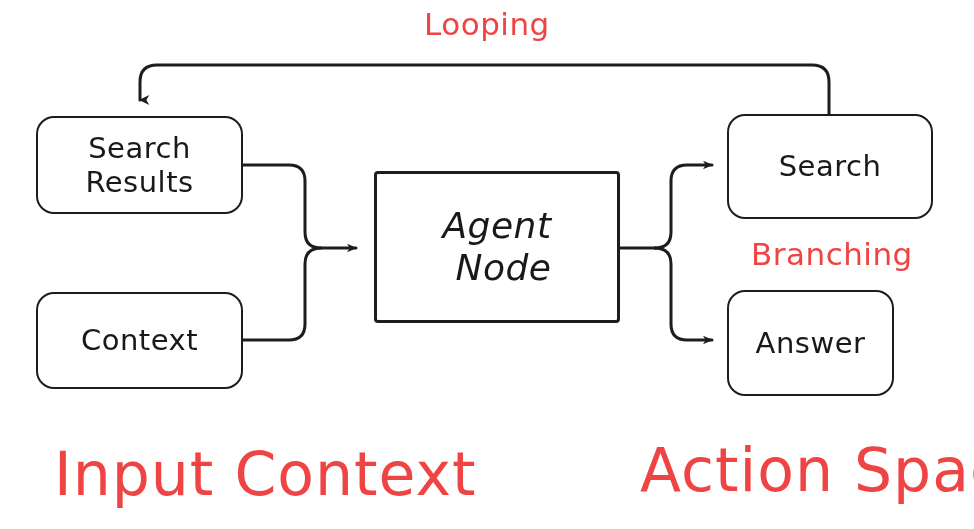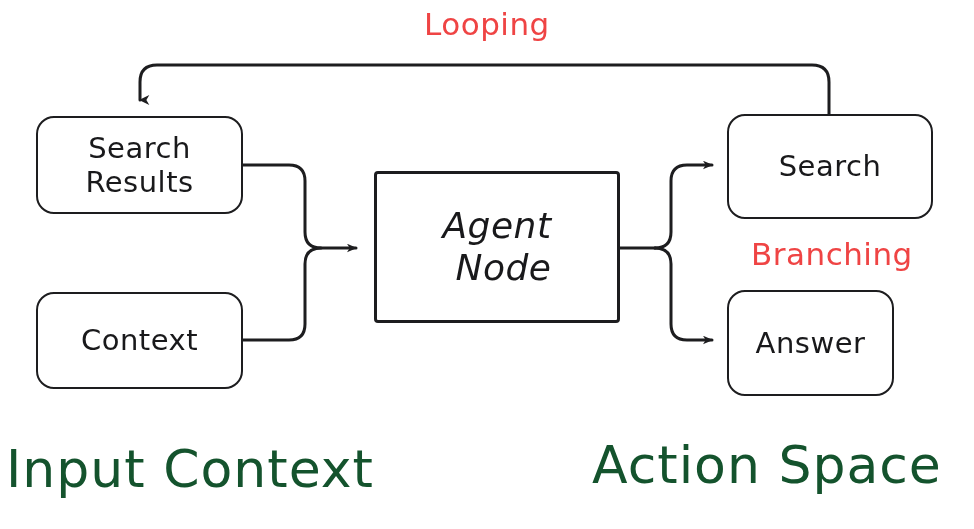--- a/index.html
+++ b/index.html
@@ -77,25 +77,26 @@
   #label-looping {
     left: 424px; top: 6px;
     font-size: 31px;
   }
   #label-branching {
     left: 751px; top: 236px;
     font-size: 31px;
   }
   .section-caption {
     position: absolute;
-    color: #14532d;
+    color: #ef4444;
     font-family: "DejaVu Sans", sans-serif;
-    font-size: 52px;
+    font-size: 60px;
     letter-spacing: 1px;
     white-space: nowrap;
+    margin-left: 48px;
   }
   #caption-input-context {
     left: 6px; top: 439px;
   }
   #caption-action-space {
     left: 592px; top: 435px;
   }
 </style>
 </head>
 <body>

